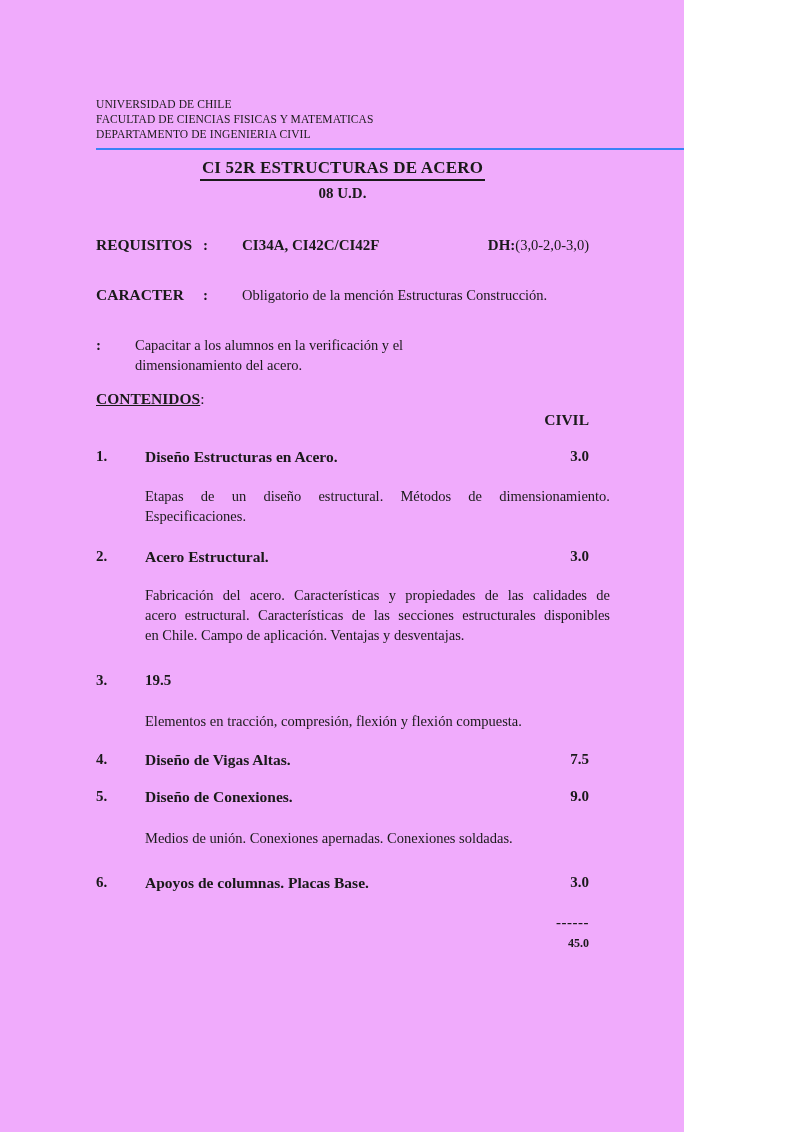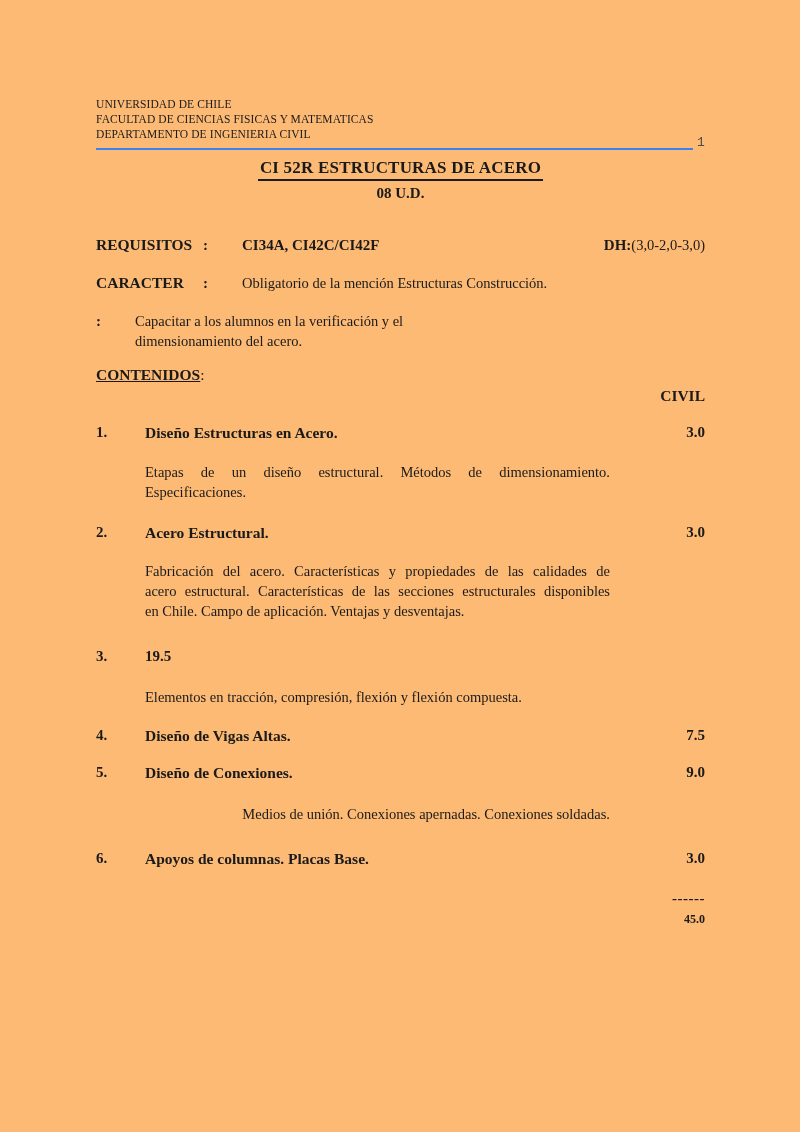--- a/index.html
+++ b/index.html
@@ -1,20 +1,20 @@
 <!DOCTYPE html>
 <html><head>
 <meta charset="utf-8">
 <style>
   html, body { margin: 0; padding: 0; background: #ffffff; }
   .page {
     position: relative;
-    width: 800px;
+    width: 684px;
     height: 1132px;
-    background: #fdba74;
+    background: #f0abfc;
     font-family: "Liberation Serif", "DejaVu Serif", serif;
     color: #1a1a1a;
     overflow: hidden;
   }
   .content { padding: 97px 95px 0 96px; }
 
   
   .hdr { position: relative; width: 609px; font-size: 11.5px; line-height: 15px; letter-spacing: 0.1px; }
   .hdr-line { white-space: nowrap; }
   .dept-row { width: 597px; border-bottom: 2px solid #3b82f6; padding-bottom: 6px; }
@@ -27,21 +27,21 @@
   
   .title-block { text-align: center; margin-top: 8px; }
   .course-title {
     display: inline-block; font-size: 17px; font-weight: bold;
     line-height: 20px; border-bottom: 2px solid #1a1a1a; padding: 0 2px 1px 2px;
     letter-spacing: 0.2px;
   }
   .units { font-size: 15px; font-weight: bold; line-height: 19px; margin-top: 3px; }
 
   
-  .kv { display: flex; font-size: 14.5px; line-height: 20px; margin-top: 18px; }
+  .kv { display: flex; font-size: 14.5px; line-height: 20px; margin-top: 30px; }
   .kv-first { margin-top: 32px; }
   .kv-name { width: 107px; font-weight: bold; font-size: 15.5px; flex: none; }
   .kv-colon { width: 39px; font-weight: bold; font-size: 15px; flex: none; }
   .kv-value { flex: 1; }
   .kv-value.bold { font-weight: bold; font-size: 15px; }
   .kv-dh { white-space: nowrap; flex: none; }
   .kv-dh b { font-size: 15px; }
   .u { text-decoration: underline; }
 
   
@@ -55,21 +55,21 @@
   .item-hours { flex: none; font-weight: bold; font-size: 15px; }
 
   .desc { margin-left: 49px; width: 465px; font-size: 14.5px; }
   .dline { line-height: 20px; }
   .dline.just { text-align: justify; text-align-last: justify; }
 
   .mt18 { margin-top: 18px; }
   .mt19 { margin-top: 19px; }
   .mt20 { margin-top: 20px; }
   .mt21 { margin-top: 21px; }
-  .mt22 { margin-top: 22px; text-align: right; }
+  .mt22 { margin-top: 22px; }
   .mt25 { margin-top: 25px; }
   .mt26 { margin-top: 26px; }
 
   .dash-line { margin-top: 20px; text-align: right; font-weight: bold; font-size: 15px; line-height: 21px; letter-spacing: 0.5px; }
   .total { text-align: right; font-weight: bold; font-size: 12px; line-height: 21px; }
 </style>
 </head>
 <body>
 
 <div class="page">

